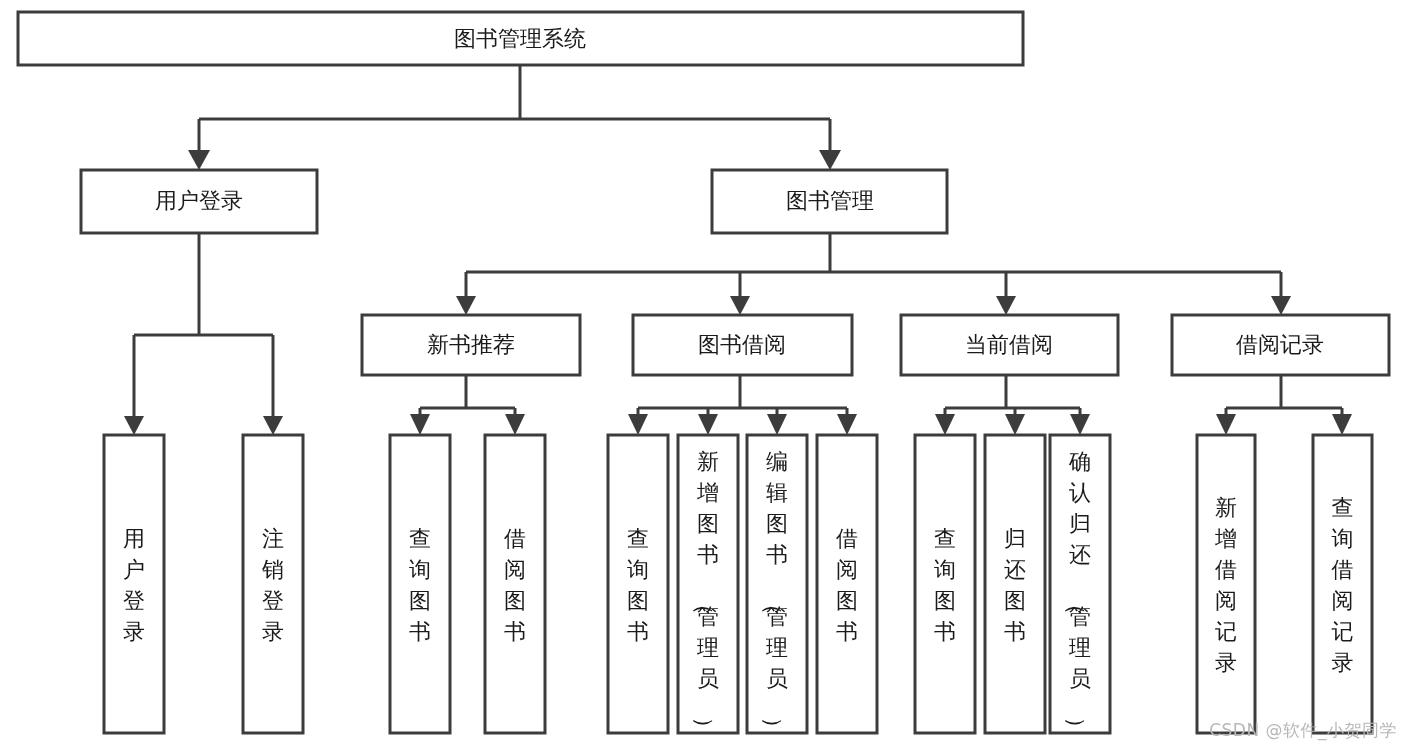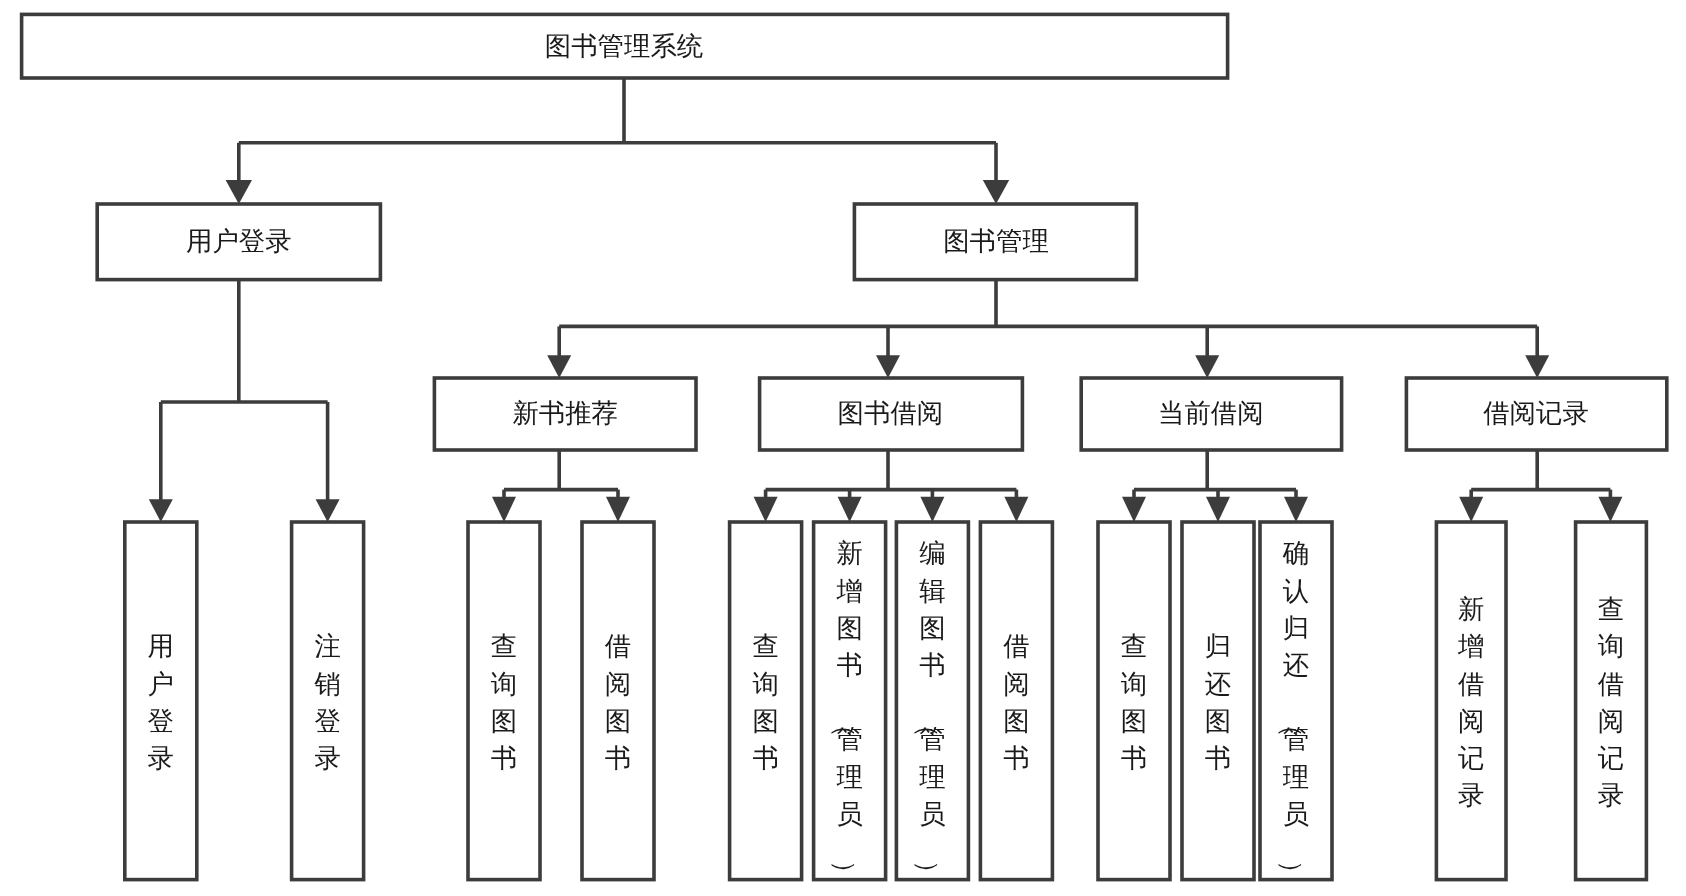--- a/index.html
+++ b/index.html
@@ -229,13 +229,14 @@
           <rect class="node-box" x="1197" y="435" width="58" height="298"></rect>
           <text class="node-label-vertical" x="1226" y="515.18"><tspan x="1226" dy="0">新</tspan><tspan x="1226" dy="31">增</tspan><tspan x="1226" dy="31">借</tspan><tspan x="1226" dy="31">阅</tspan><tspan x="1226" dy="31">记</tspan><tspan x="1226" dy="31">录</tspan></text>
         </g>
         <g>
           <rect class="node-box" x="1313" y="435" width="59" height="298"></rect>
           <text class="node-label-vertical" x="1342.5" y="515.18"><tspan x="1342.5" dy="0">查</tspan><tspan x="1342.5" dy="31">询</tspan><tspan x="1342.5" dy="31">借</tspan><tspan x="1342.5" dy="31">阅</tspan><tspan x="1342.5" dy="31">记</tspan><tspan x="1342.5" dy="31">录</tspan></text>
         </g>
       </g>
   </svg>
 
+  <div class="watermark">CSDN @软件_小贺同学</div>
 </div>
 
 </body></html>

